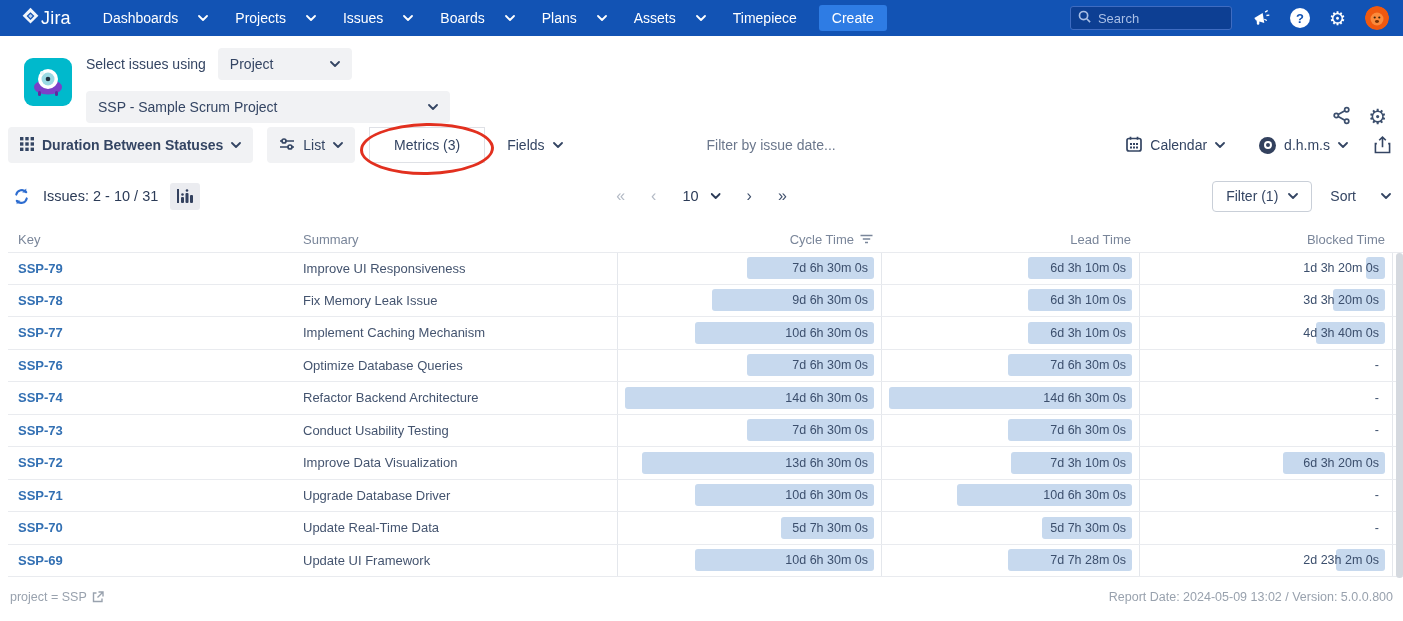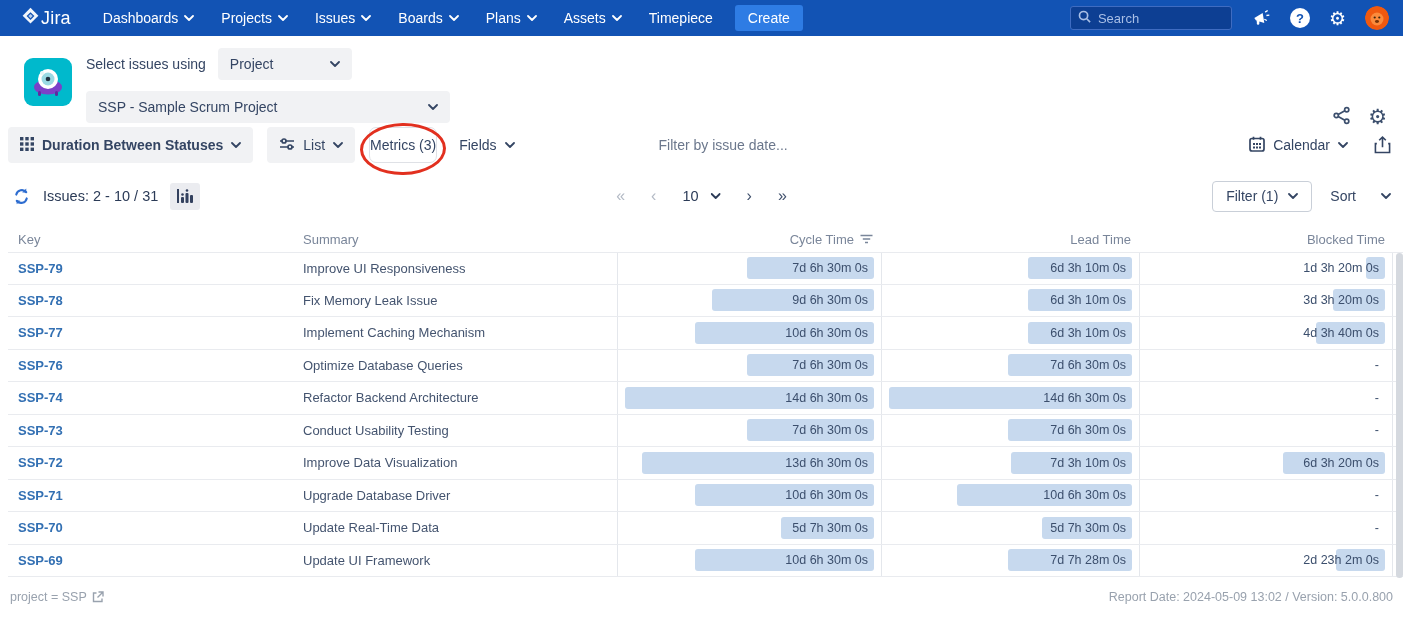--- a/index.html
+++ b/index.html
@@ -8,21 +8,21 @@
 
   .chev { width:10px; height:6px; stroke:currentColor; stroke-width:1.8; fill:none;
           stroke-linecap:round; stroke-linejoin:round; flex:0 0 auto; }
 
   
   .navbar { height:36px; background:#1253b4; display:flex; align-items:center;
             padding:0 14px 0 20px; color:#fff; }
   .logo { display:flex; align-items:center; margin-right:32px; }
   .logo-text { font-size:18px; font-weight:500; letter-spacing:.2px; }
   .nav-items { display:flex; align-items:center; gap:27px; }
-  .nav-item { display:flex; align-items:center; gap:6px; font-size:14px; cursor:pointer;text-align:center; }
+  .nav-item { display:flex; align-items:center; gap:20px; font-size:14px; cursor:pointer;text-align:center; }
   .create-btn { margin-left:22px; background:#2e7ce4; color:#fff; border:none;
      font-size:14px; padding:5px 13px; border-radius:3px; font-family:inherit; cursor:pointer; }
   .nav-right { margin-left:auto; display:flex; align-items:center; gap:19px; }
   .search-box { width:162px; height:24px; background:#0d3f93; border:1px solid #3f6cc1;
      border-radius:3px; display:flex; align-items:center; padding:0 7px; gap:7px; }
   .search-box input { background:transparent; border:none; outline:none; color:#dbe6fb;
      font-size:13px; width:100%; font-family:inherit; }
   .search-box input::placeholder { color:#a9bfe6; }
   .nav-icon { color:#fff; display:flex; align-items:center; }
   .help-bubble { width:20px; height:20px; background:#fff; color:#1253b4; border-radius:50%;
@@ -44,22 +44,22 @@
   .sub-icons { position:absolute; right:16px; top:70px; display:flex; gap:17px; color:#3c4f6d; }
 
   
   .toolbar { margin:2px 8px 0; height:38px; display:flex; align-items:center; }
   .tb-btn { height:36px; display:flex; align-items:center; gap:8px; border-radius:4px;
      padding:4px 12px; font-size:14px; color:#344563; cursor:pointer; background:transparent; }
   .tb-gray { background:#f1f2f4; }
   .report-btn { font-weight:bold; }
   .list-btn { margin-left:14px; }
   .metrics-wrap { position:relative; margin-left:14px; }
-  .metrics-btn { background:#fff; border:1px solid #dfe1e6; height:36px; border-radius:7px;
-     padding:0 0; font-size:14px; color:#344563; font-family:inherit; cursor:pointer; }
+  .metrics-btn { background:#fff; border:1px solid #dfe1e6; height:36px; border-radius:0;
+     padding:0 24px; font-size:14px; color:#344563; font-family:inherit; cursor:pointer; }
   .red-annotation { position:absolute; left:-9px; right:-9px; top:-4px; bottom:-12px;
      border:3px solid #e2301f; border-radius:50%; transform:rotate(-1deg); pointer-events:none; }
   .fields-btn { margin-left:10px; }
   .date-filter { margin-left:132px; border:none; outline:none; font-size:14px; color:#6b778c;
      width:200px; font-family:inherit; background:transparent; }
   .date-filter::placeholder { color:#6b778c; }
   .tb-right { margin-left:auto; display:flex; align-items:center; gap:10px; }
   .icon-btn { background:transparent; border:none; color:#344563; cursor:pointer; display:flex;
      align-items:center; padding:4px; }
   .clock-dot { width:17px; height:17px; border-radius:50%; background:#33415e; display:flex;
@@ -295,20 +295,29 @@
           <rect x="4" y="10.5" width="2" height="2"></rect>
             <rect x="7" y="10.5" width="2" height="2"></rect>
             <rect x="10" y="10.5" width="2" height="2"></rect>
           </svg>
       </span>
       <span>Calendar</span>
       <svg class="chev" viewBox="0 0 10 6">
           <path d="M1 1 L5 5 L9 1"></path>
         </svg>
     </div>
+    <div class="tb-btn">
+      <span class="clock-dot">
+          <i></i>
+        </span>
+      <span>d.h.m.s</span>
+      <svg class="chev" viewBox="0 0 10 6">
+          <path d="M1 1 L5 5 L9 1"></path>
+        </svg>
+    </div>
     <button class="icon-btn">
       <svg width="17" height="18" viewBox="0 0 18 19" fill="none" stroke="#344563" stroke-width="1.7">
         <path d="M9 1.5 V12 M5.5 4.5 L9 1.2 L12.5 4.5"></path>
         <path d="M3 8 H1.5 V17.5 H16.5 V8 H15" transform="translate(0,0)"></path>
       </svg>
     </button>
   </div>
 </div>
 
 <div class="issuesbar">

